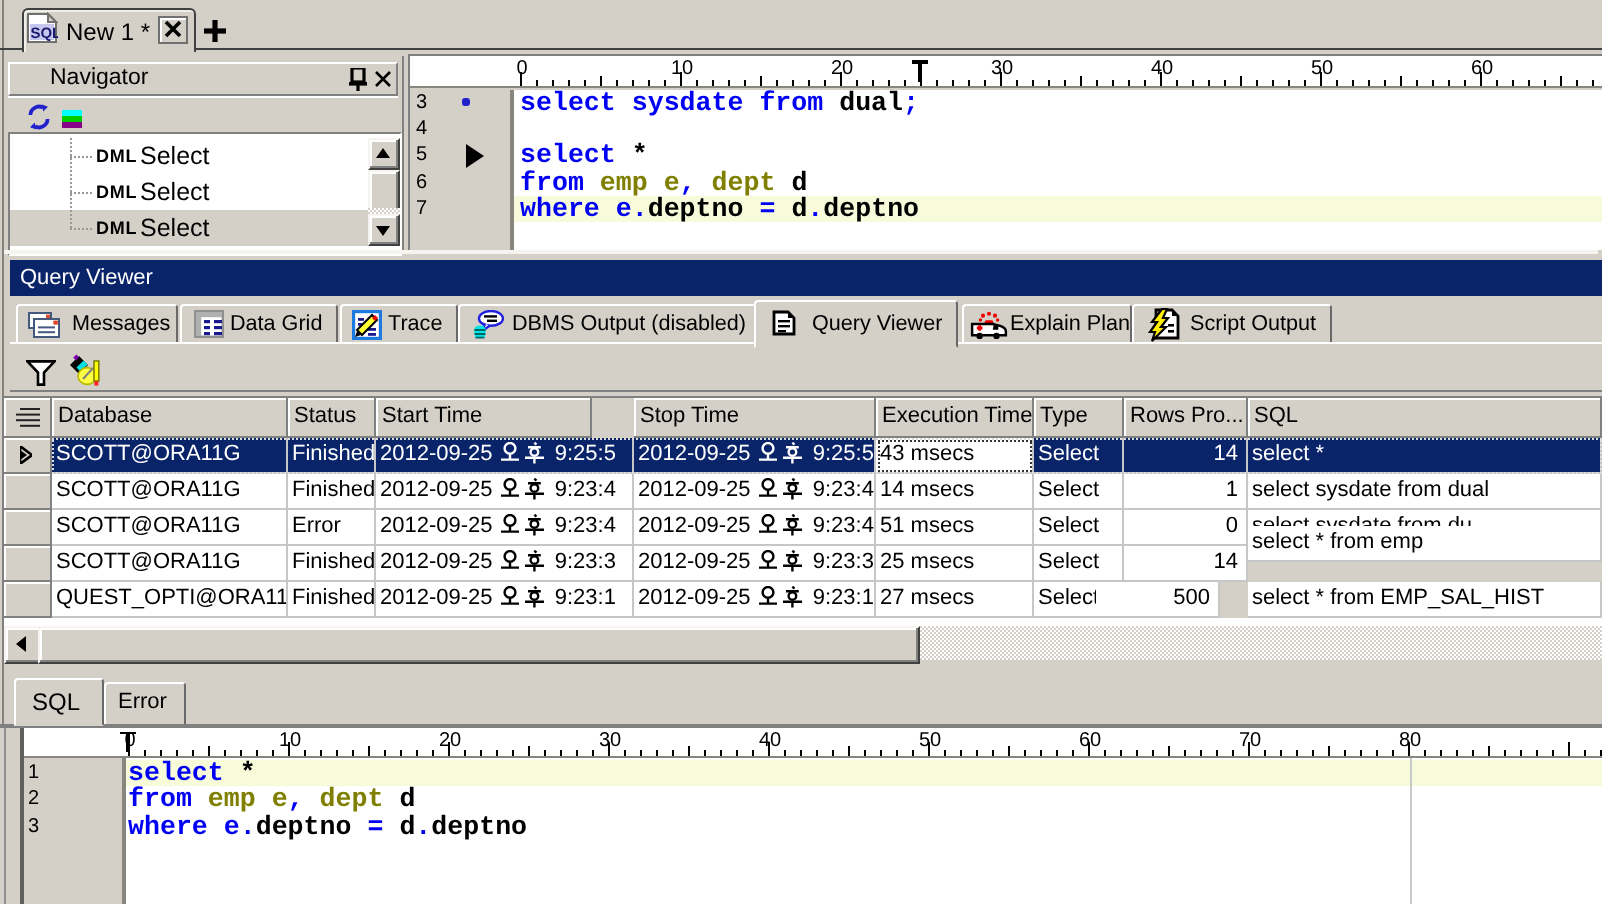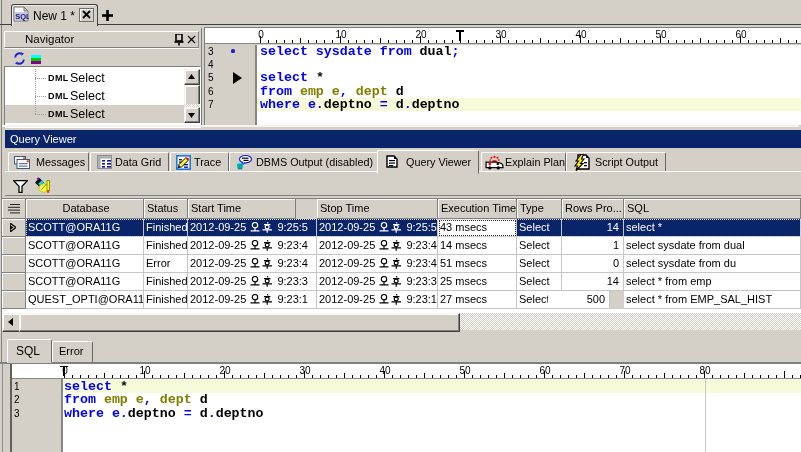--- a/index.html
+++ b/index.html
@@ -260,21 +260,21 @@
 <div class="abs" style="left:1px;top:198px;width:1px;height:132px;background:#808080;"></div>
 <div class="abs" style="left:2px;top:309px;width:799px;height:4px;background:#fff;"></div>
 <div class="hc" style="left:2px;width:24px;padding:0;">
   <svg style="position:absolute;left:6px;top:5px;" width="12" height="10" viewBox="0 0 12 10">
     <rect x="2" y="0" width="10" height="1" fill="#222"></rect>
       <rect x="0" y="2.8" width="12" height="1" fill="#222"></rect>
     <rect x="0" y="5.6" width="12" height="1" fill="#222"></rect>
       <rect x="2" y="8.4" width="10" height="1" fill="#222"></rect>
     </svg>
   </div>
-<div class="hc" style="left:26px;width:118px;text-align:center;">Database</div>
+<div class="hc" style="left:26px;width:118px;">Database</div>
 <div class="hc" style="left:144px;width:44px;">Status</div>
 <div class="hc" style="left:188px;width:108px;">Start Time</div>
 <div class="hc" style="left:317px;width:121px;">Stop Time</div>
 <div class="hc" style="left:438px;width:79px;">Execution Time</div>
 <div class="hc" style="left:517px;width:45px;">Type</div>
 <div class="hc" style="left:562px;width:62px;">Rows Pro...</div>
 <div class="hc" style="left:624px;width:177px;">SQL</div>
 
 <div class="ic" style="top:219px;">
     <svg style="position:absolute;left:8px;top:4px;" width="6" height="9" viewBox="0 0 6 9">
@@ -379,21 +379,21 @@
         <circle cx="5" cy="3.2" r="2.7"></circle>
         <path d="M5 6.2 v2.3 M0.5 8.8 h9"></path>
         <path d="M17.2 0.3 l1 1 M14 2.6 h6.4"></path>
         <circle cx="17.2" cy="5" r="1.9"></circle>
         <path d="M12.5 7.9 h9.5 M17.2 8.2 v2.6"></path>
       </g>
     </svg> 9:23:3</div>
 <div class="dc" style="left:438px;top:273px;width:79px;">25 msecs</div>
 <div class="dc" style="left:517px;top:273px;width:45px;">Select</div>
 <div class="dc num" style="left:562px;top:273px;width:62px;">14</div>
-<div class="dc" style="left:624px;top:273px;width:177px;">select * from emp</div>
+<div class="dc" style="left:624px;top:263px;width:177px;">select * from emp</div>
 
 <div class="dc" style="left:26px;top:291px;width:118px;">QUEST_OPTI@ORA11G</div>
 <div class="dc" style="left:144px;top:291px;width:44px;">Finished</div>
 <div class="dc" style="left:188px;top:291px;width:129px;">2012-09-25 <svg class="kg" width="23" height="11" viewBox="0 0 23 11">
       <g stroke="#000" fill="none" stroke-width="1.2">
         <circle cx="5" cy="3.2" r="2.7"></circle>
         <path d="M5 6.2 v2.3 M0.5 8.8 h9"></path>
         <path d="M17.2 0.3 l1 1 M14 2.6 h6.4"></path>
         <circle cx="17.2" cy="5" r="1.9"></circle>
         <path d="M12.5 7.9 h9.5 M17.2 8.2 v2.6"></path>

